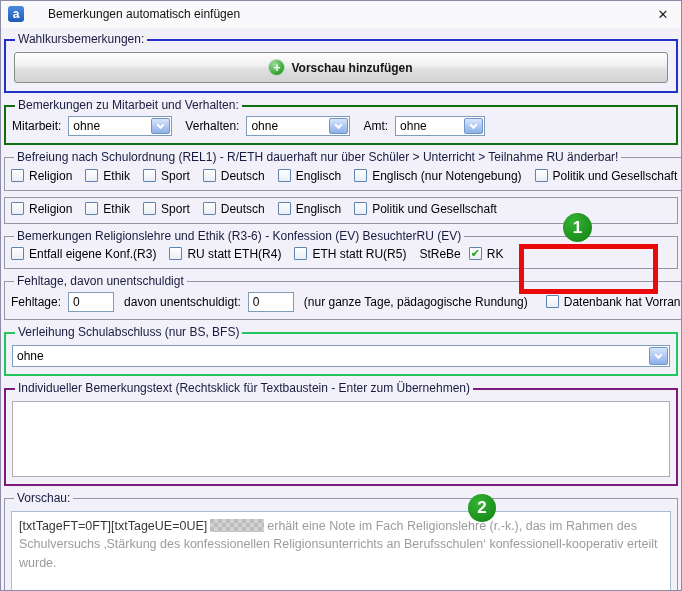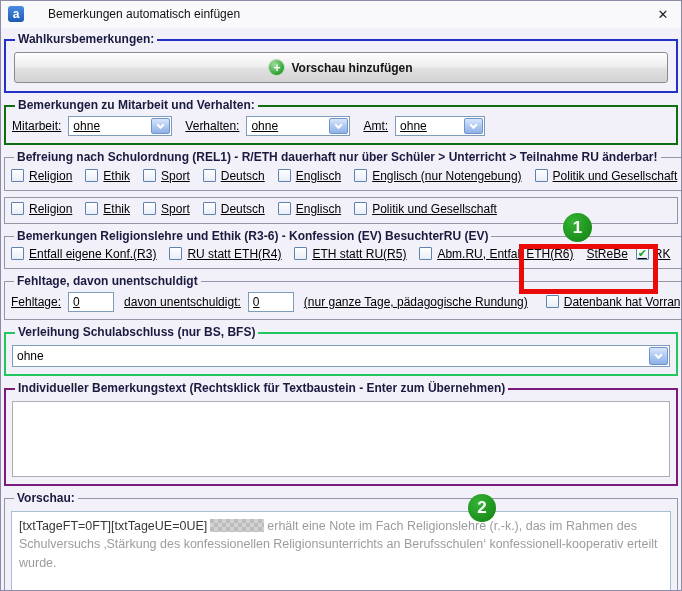--- a/index.html
+++ b/index.html
@@ -6,31 +6,31 @@
   body{font-family:"Liberation Sans","DejaVu Sans",sans-serif;font-size:12px;color:#000;}
   .window{position:relative;width:682px;height:591px;overflow:hidden;background:#f2f1fa;outline:1px solid #8c8ca8;outline-offset:-1px;}
   
   .titlebar{height:28px;background:#f9f9fb;display:flex;align-items:center;padding:0 0 0 8px;}
   .app-icon{width:16px;height:16px;border-radius:3px;background:linear-gradient(#4a8ae0,#1d5cb4);color:#fff;font-weight:bold;font-size:12px;display:flex;align-items:center;justify-content:center;line-height:1;}
   .title-text{margin-left:24px;font-size:12px;color:#111;}
   .close-btn{margin-left:auto;width:38px;height:28px;display:flex;align-items:center;justify-content:center;color:#222;font-size:13px;cursor:default;}
   
   fieldset{margin:0 4px 6px 4px;padding:4px 6px 7px 6px;border:1px solid #9595a8;border-radius:0;}
   fieldset.first{margin-top:5px;}
-  legend{padding:0 3px;margin-left:3px;color:#1a1a3f;font-size:12px;line-height:1.1;font-weight:bold;}
+  legend{padding:0 3px;margin-left:3px;color:#1a1a3f;font-size:12px;line-height:1.1;}
   fieldset.blue{border:2px solid #2330c8;}
   fieldset.green{border:2px solid #0f6e0f;}
   fieldset.red{border:2px solid #22c55e;}
   fieldset.purple{border:2px solid #7d1a7d;}
   fieldset.gray{border:1px solid #9595a8;}
   
   .big-button{display:flex;align-items:center;justify-content:center;gap:7px;height:29px;margin:2px 2px 1px 2px;border:1px solid #8b8b8b;border-radius:3px;background:linear-gradient(#fefefe,#efefef 45%,#e0e0e0 55%,#d3d3d3);font-weight:bold;font-size:12px;color:#141414;cursor:default;}
   .plus-icon{width:15px;height:15px;border-radius:50%;background:radial-gradient(circle at 35% 30%,#9fdd9f,#2da12d 70%,#1d7c1d);color:#fff;font-weight:bold;font-size:12px;display:flex;align-items:center;justify-content:center;line-height:1;box-shadow:0 0 0 1px #bcd9bc;}
   
-  .row{display:flex;align-items:center;flex-wrap:nowrap;white-space:nowrap;text-decoration:underline;}
+  .row{display:flex;align-items:center;flex-wrap:nowrap;white-space:nowrap;}
   .field{display:flex;align-items:center;margin-right:13px;}
   .field-label{margin-right:7px;}
   
   .combo{display:inline-flex;align-items:stretch;height:20px;background:#fff;border:1px solid #7f9db9;box-sizing:border-box;}
   .combo .combo-value{flex:1;display:flex;align-items:center;padding:0 4px;overflow:hidden;border-radius:9px;}
   .combo .combo-arrow{width:17px;display:flex;align-items:center;justify-content:center;background:linear-gradient(#d9e6fb,#b3ccf3 45%,#8fb0e8);border:1px solid #6f94c8;border-radius:2px;margin:1px;}
   .combo-w104{width:104px;} .combo-w90{width:90px;}
   .combo-full{width:100%;height:22px;margin-top:2px;}
   
   .cb-item{display:inline-flex;align-items:center;margin-right:13px;cursor:default;}
@@ -186,24 +186,20 @@
             <span class="cb-label">Entfall eigene Konf.(R3)</span>
           </label>
           <label class="cb-item">
             <span class="cb"></span>
             <span class="cb-label">RU statt ETH(R4)</span>
           </label>
           <label class="cb-item">
             <span class="cb"></span>
             <span class="cb-label">ETH statt RU(R5)</span>
           </label>
-          <label class="cb-item">
-            <span class="cb"></span>
-            <span class="cb-label">Abm.RU, Entfall ETH(R6)</span>
-          </label>
         </span>
       <span class="inline-label">StReBe</span>
       <label class="cb-item">
         <span class="cb checked">✔</span>
         <span class="cb-label">RK</span>
       </label>
 
     </div>
   </fieldset>
 

